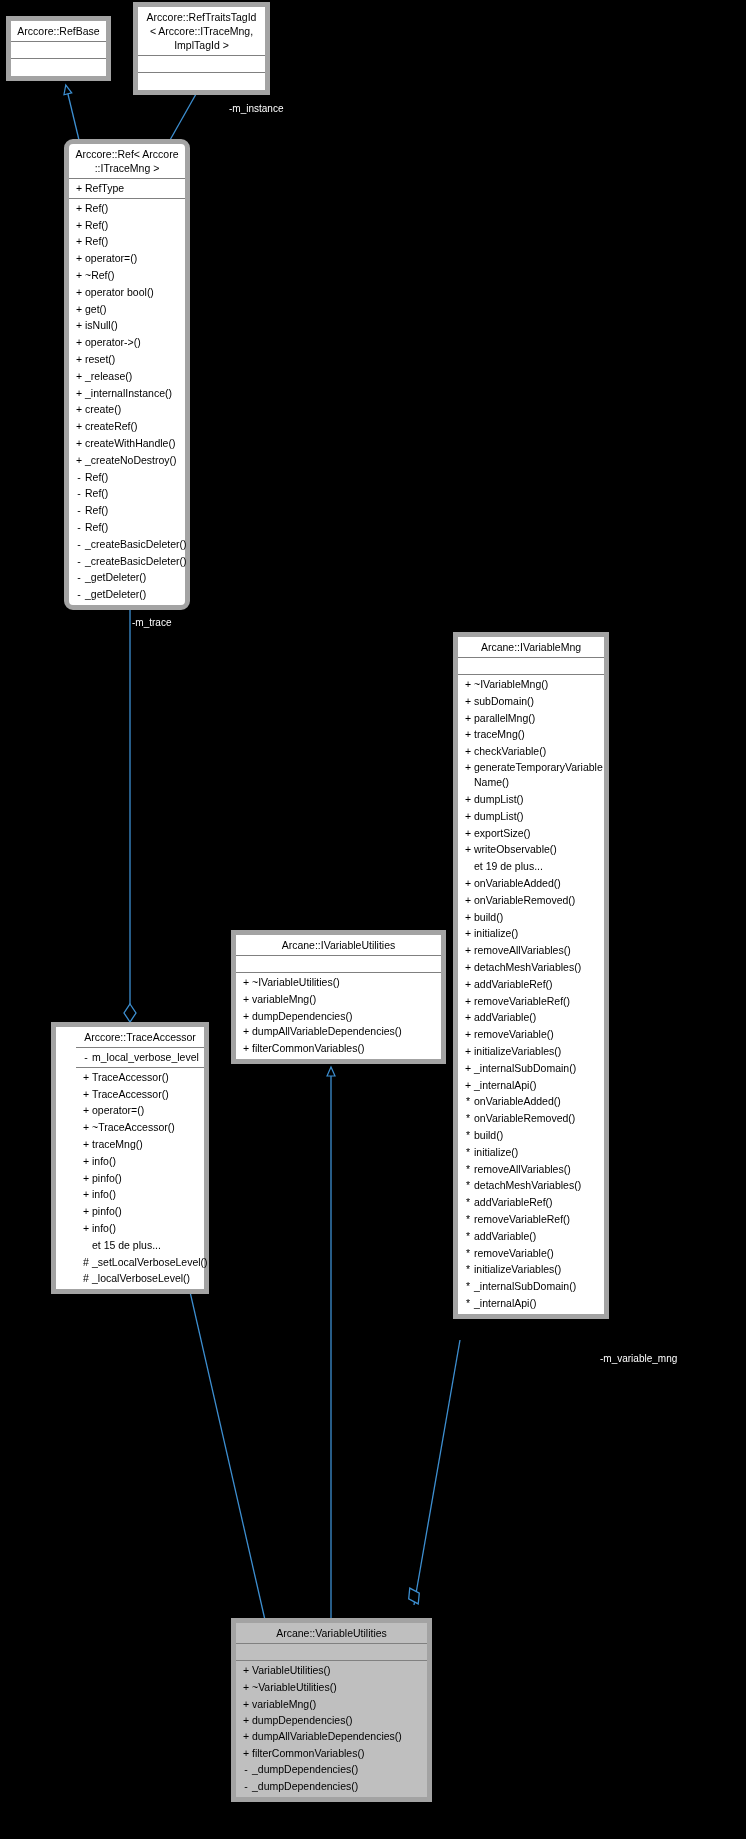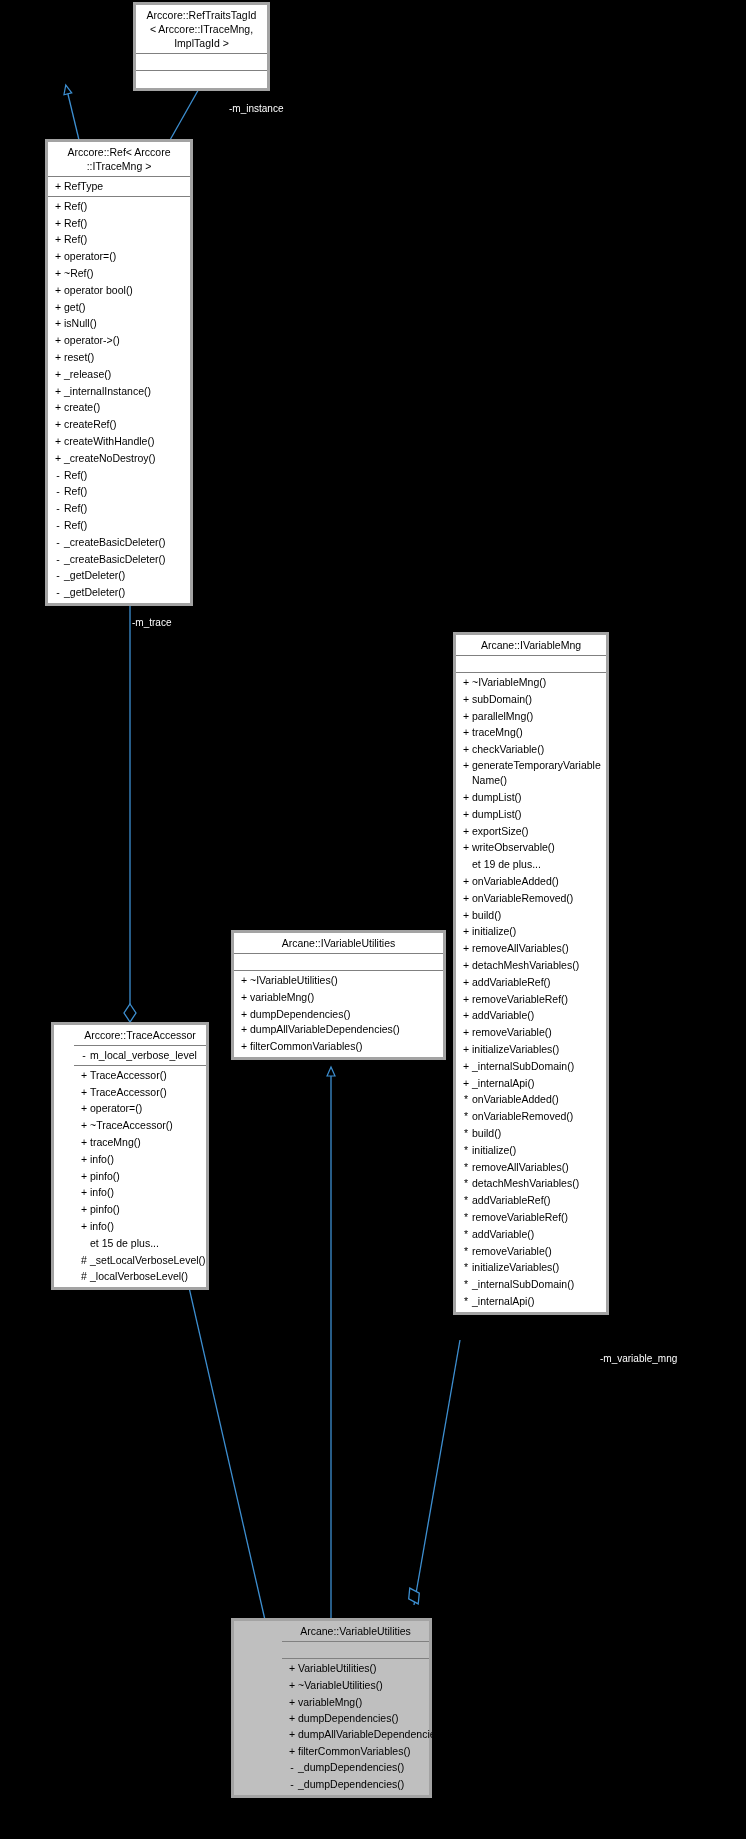--- a/index.html
+++ b/index.html
@@ -19,21 +19,21 @@
     position: absolute;
     left: 0; top: 0;
     width: 746px;
     height: 1839px;
     pointer-events: none;
   }
   .node {
     position: absolute;
     box-sizing: border-box;
     background: #ffffff;
-    border: 3px solid #a3a3a3;
+    border: 5px solid #a3a3a3;
     z-index: 5;
   }
   .node.filled {
     background: #bfbfbf;
   }
   .node-title {
     text-align: center;
     font-size: 10.5px;
     color: #000000;
     line-height: 14px;
@@ -124,34 +124,43 @@
       <line x1="331" y1="1620" x2="331" y2="1068" stroke="#3d8fd1" stroke-width="1.3" marker-end="url(#hollow-tri)"></line>
     </g>
 
     
     <g>
       <line x1="414" y1="1605" x2="460" y2="1340" stroke="#3d8fd1" stroke-width="1.3"></line>
       <polygon points="414,1605 420,1596 414,1587 408,1596" fill="#000000" stroke="#3d8fd1" stroke-width="1.3" transform="rotate(-28 414 1596)"></polygon>
     </g>
   </svg>
 
+  <div class="node" style="left:6px; top:16px; width:105px;">
+    <div class="node-title">Arccore::RefBase</div>
+    <div class="node-attrs">
+      <div class="empty-row"></div>
+    </div>
+    <div class="node-ops">
+      <div class="empty-row"></div>
+    </div>
+  </div>
 
   <div class="node" style="left:133px; top:2px; width:137px;">
     <div class="node-title">Arccore::RefTraitsTagId
 &lt; Arccore::ITraceMng,
 ImplTagId &gt;</div>
     <div class="node-attrs">
       <div class="empty-row"></div>
     </div>
     <div class="node-ops">
       <div class="empty-row"></div>
     </div>
   </div>
 
-  <div class="node" style="left:45px; top:139px; width:148px;">
+  <div class="node" style="left:64px; top:139px; width:126px;border-radius:9px;">
     <div class="node-title">Arccore::Ref&lt; Arccore
 ::ITraceMng &gt;</div>
     <div class="node-attrs">
         <div class="row">
           <span class="vis">+</span>
           <span class="mname">RefType</span>
         </div>
       </div>
     <div class="node-ops">
         <div class="row">
@@ -496,21 +505,21 @@
           <span class="vis">*</span>
           <span class="mname">_internalSubDomain()</span>
         </div>
         <div class="row">
           <span class="vis">*</span>
           <span class="mname">_internalApi()</span>
         </div>
       </div>
   </div>
 
-  <div class="node filled" style="left:231px; top:1618px; width:201px;padding-left:48px;">
+  <div class="node filled" style="left:231px; top:1618px; width:201px;">
     <div class="node-title">Arcane::VariableUtilities</div>
     <div class="node-attrs">
       <div class="empty-row"></div>
     </div>
     <div class="node-ops">
         <div class="row">
           <span class="vis">+</span>
           <span class="mname">VariableUtilities()</span>
         </div>
         <div class="row">

